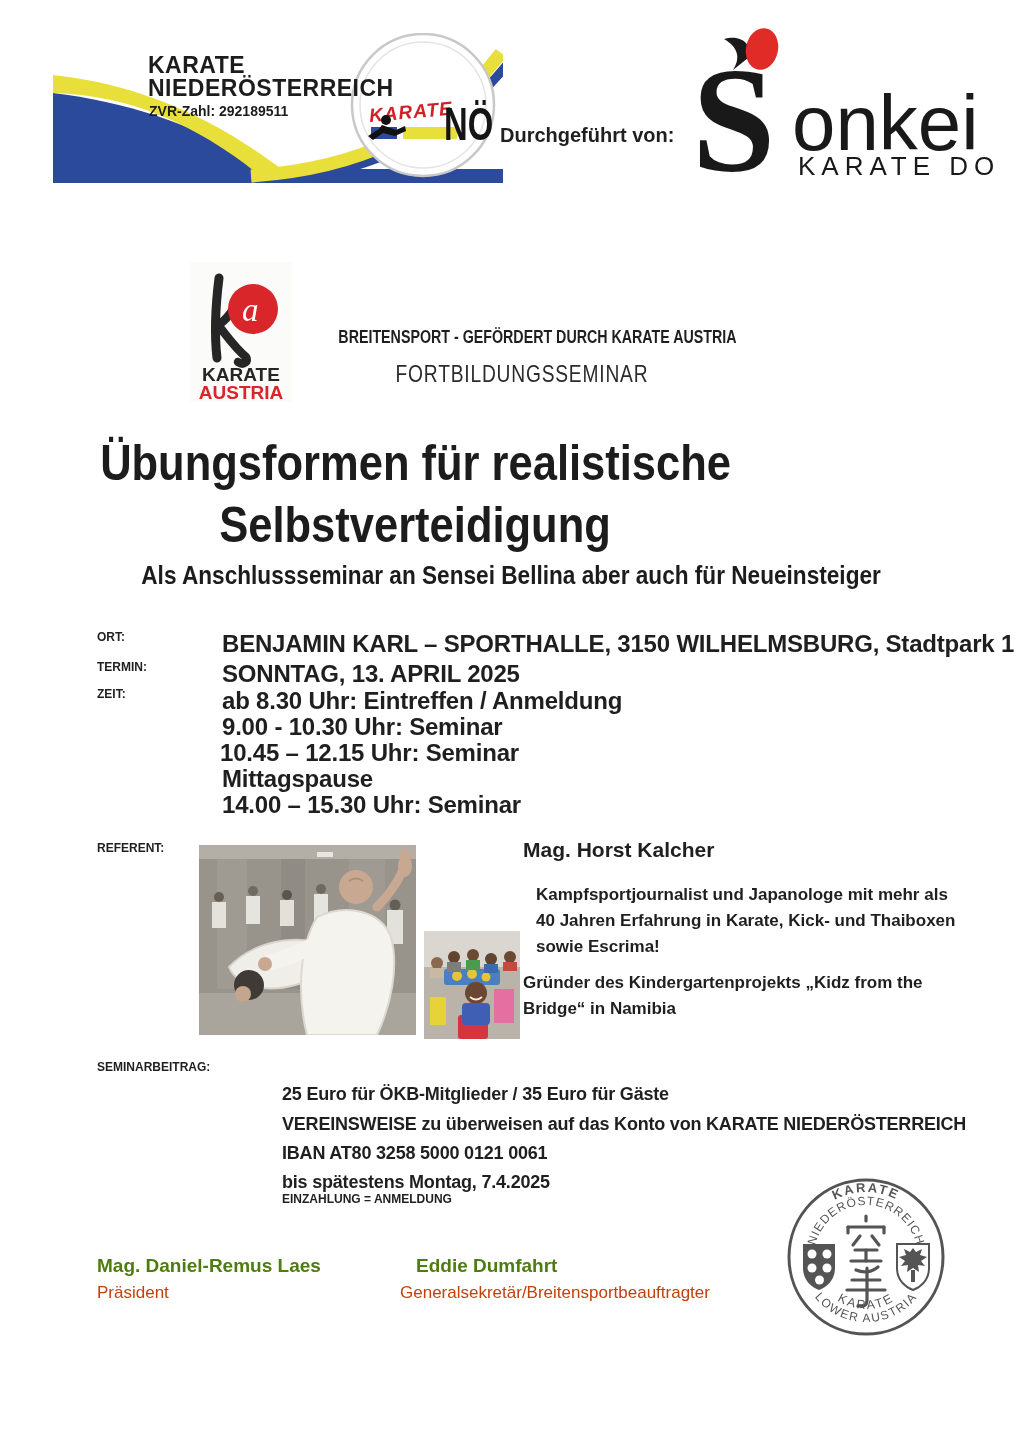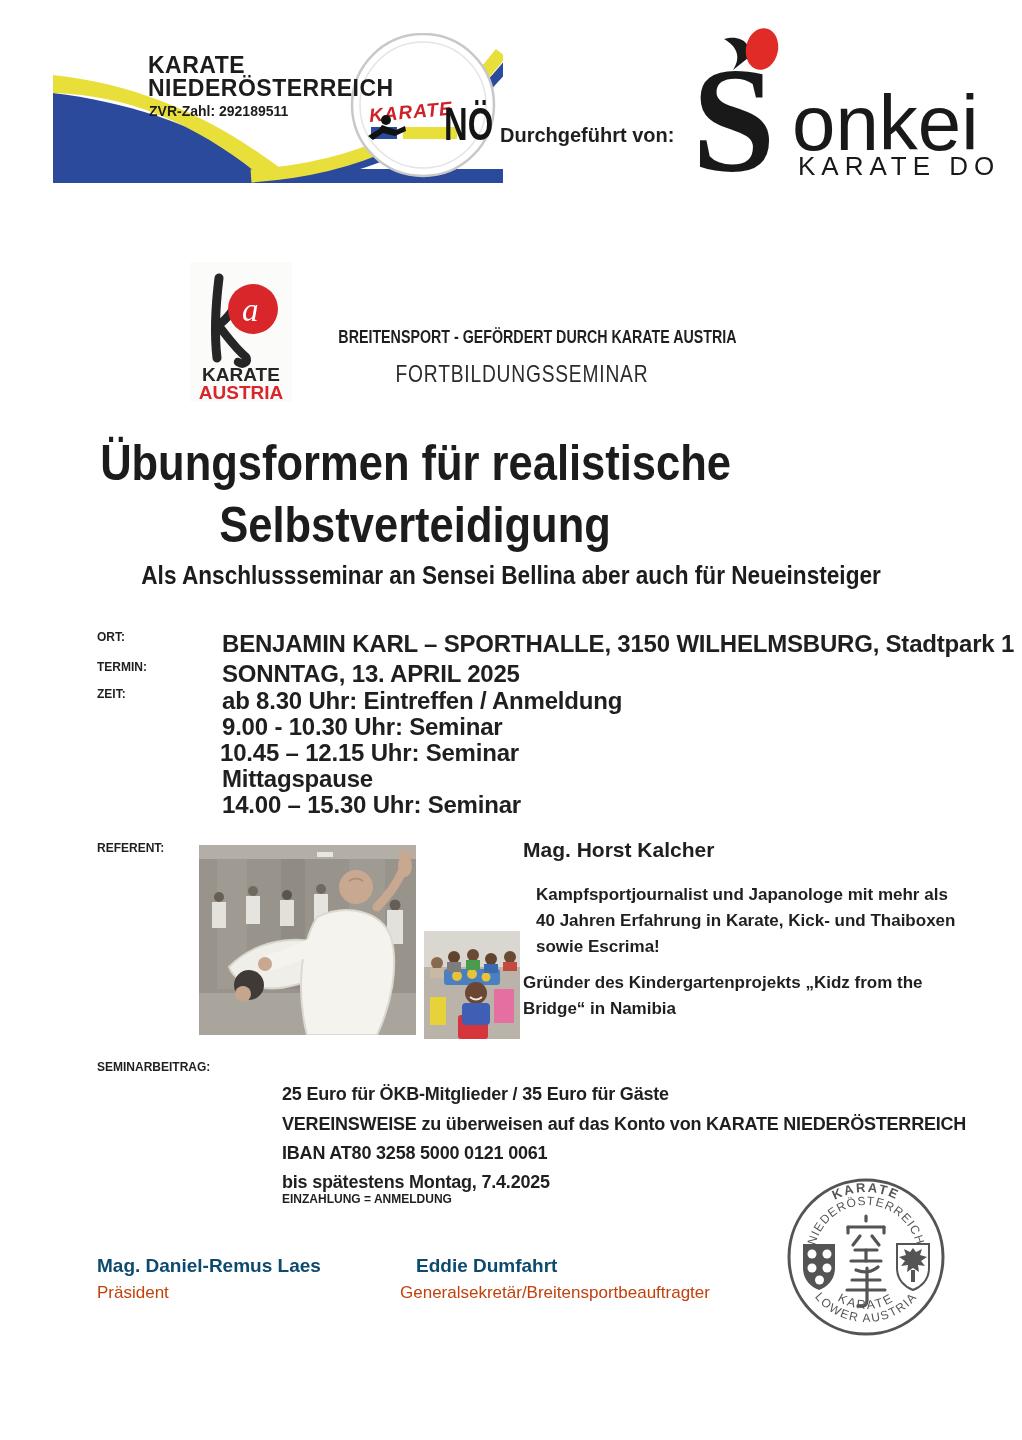--- a/index.html
+++ b/index.html
@@ -17,21 +17,21 @@
   .conducted{font-size:20px;font-weight:bold;}
   .org-info-name{font-size:16px;font-weight:bold;line-height:21px;}
   .org-info-zvr{font-size:13.5px;line-height:20px;color:#2a2a2a;}
   .sponsor{font-size:19px;font-weight:bold;white-space:nowrap;}
   .kind{font-size:24px;font-weight:400;letter-spacing:1px;color:#2b2b2b;white-space:nowrap;}
   .lbl{font-size:12px;font-weight:bold;white-space:nowrap;}
   .val{font-size:24px;font-weight:bold;white-space:nowrap;letter-spacing:-.2px;}
   .bio-name{font-size:21px;font-weight:bold;}
   .bio{font-size:17px;font-weight:bold;line-height:26px;width:432px;}
   .fee-line{font-size:18px;font-weight:bold;white-space:nowrap;letter-spacing:-.2px;margin-top:24px;}
-  .sig-name{font-size:19px;font-weight:bold;color:#0c4a6e;white-space:nowrap;}
+  .sig-name{font-size:19px;font-weight:bold;color:#4d7c0f;white-space:nowrap;}
   .sig-role{font-size:17px;color:#c2410c;white-space:nowrap;}
 </style>
 </head>
 <body>
 
 <div class="page">
 
   <svg class="abs" style="left:53px;top:33px;" width="450" height="150" viewBox="0 0 450 150">
     <rect width="450" height="150" fill="#ffffff"></rect>
 

